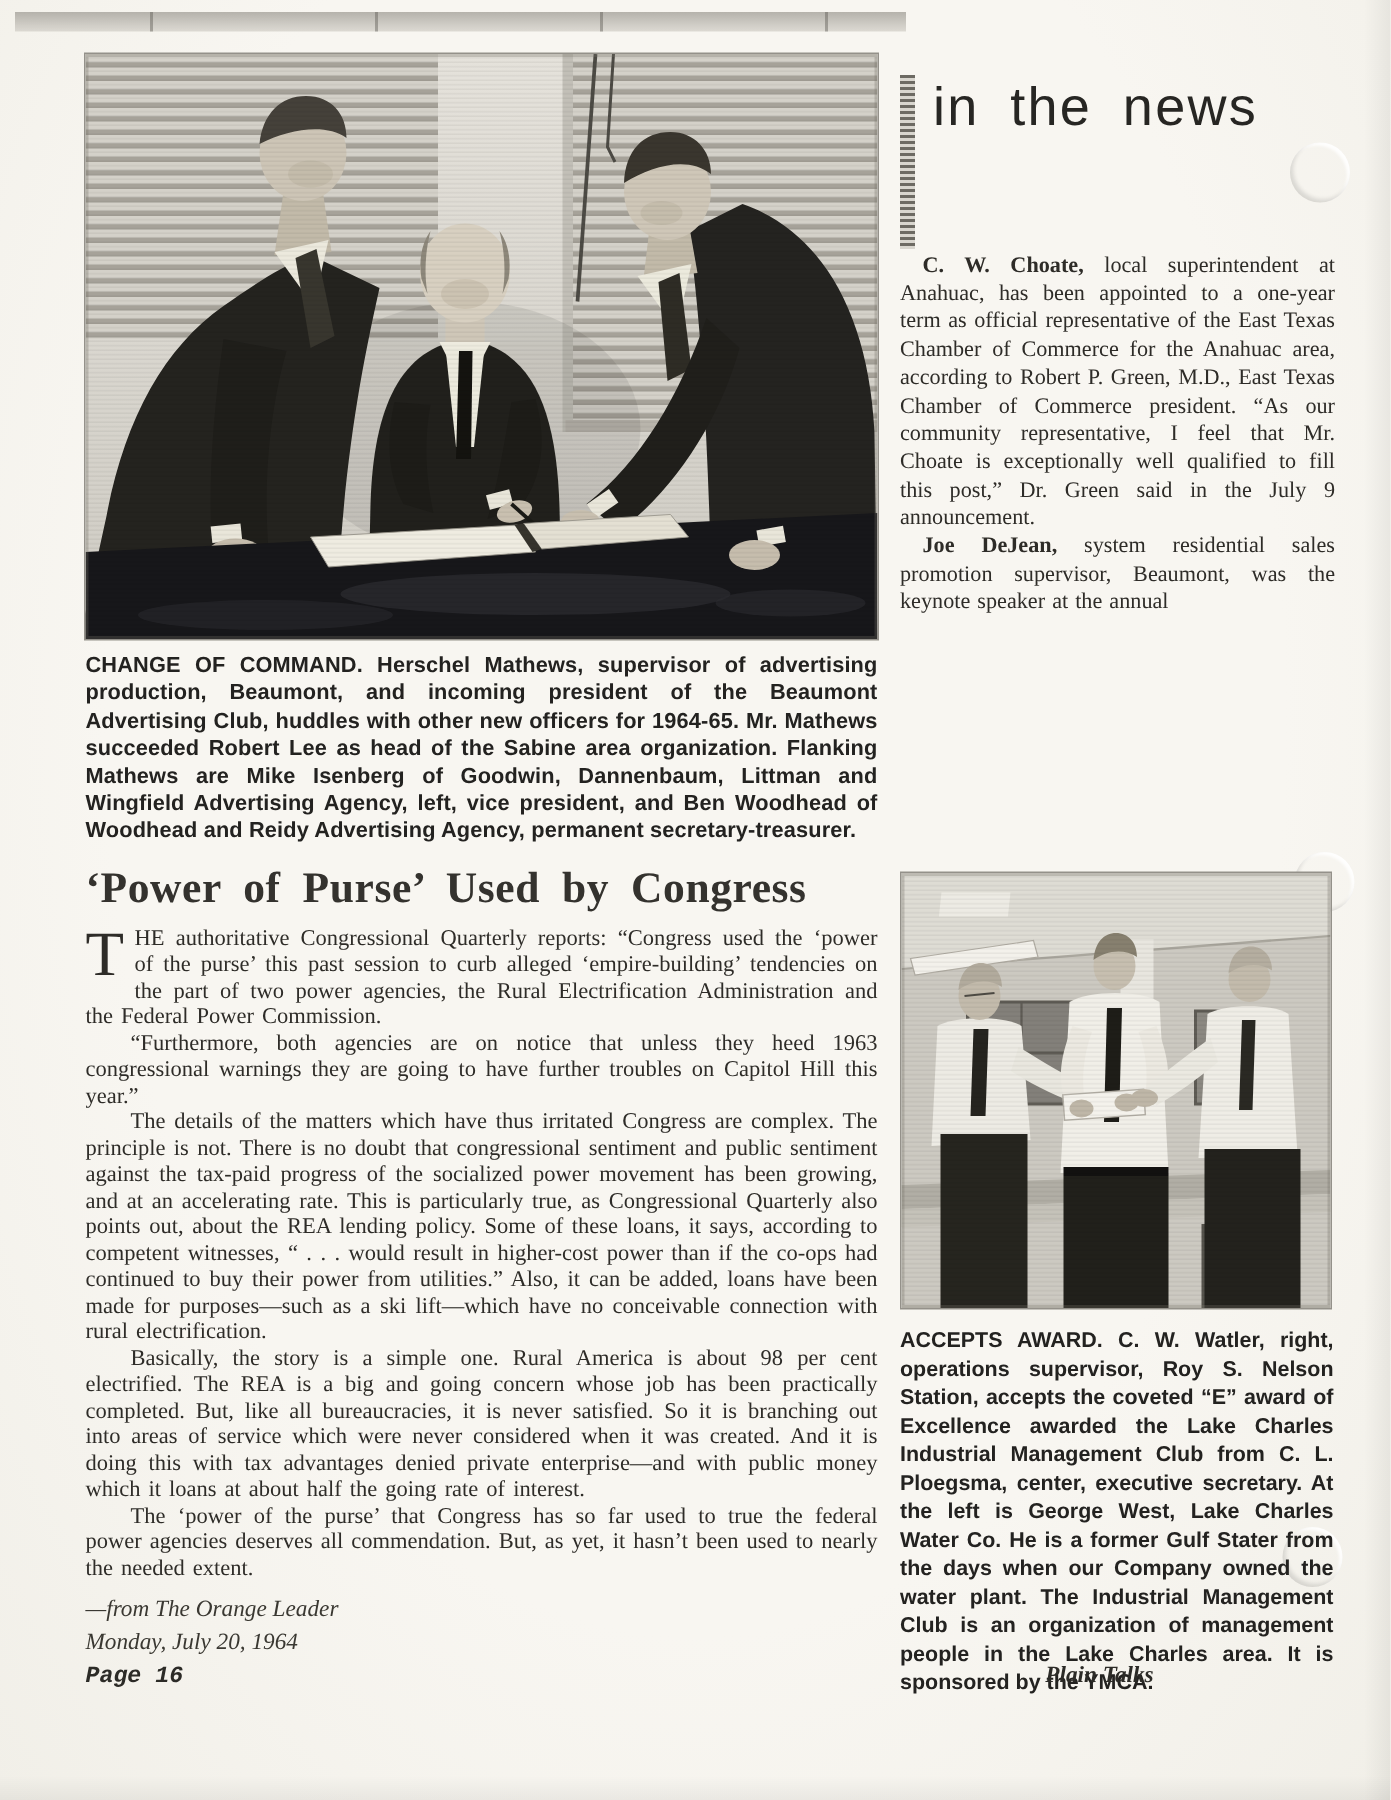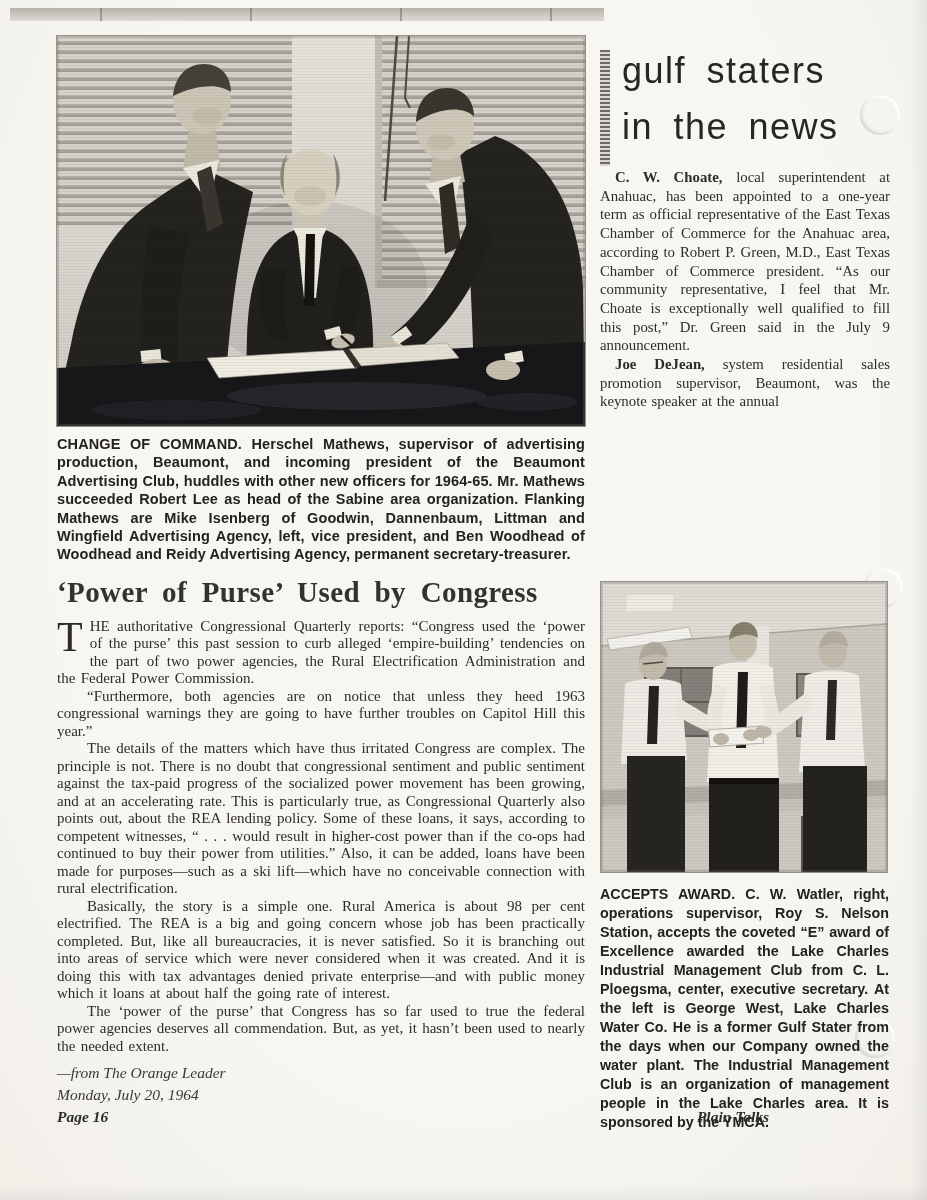--- a/index.html
+++ b/index.html
@@ -29,21 +29,21 @@
   .cap1 { margin-top:9px; font-family:"Liberation Sans", sans-serif; font-weight:bold;
           font-size:14.5px; line-height:18.4px; text-align:justify; color:#232220; letter-spacing:.1px; }
   .art-title { margin-top:12px; font-family:"Liberation Serif", serif; font-weight:bold;
           font-size:29px; letter-spacing:.4px; word-spacing:7px; color:#34322e; }
   .art-body { margin-top:9px; font-size:15px; line-height:17.5px; text-align:justify;
           color:#2e2c28; word-spacing:1.6px; }
   .art-body p.indent { text-indent:30px; }
   .dropcap { float:left; font-size:42px; line-height:33px; padding:3px 7px 0 0; color:#2e2c28; }
   .attrib { margin-top:7px; padding-right:38px; text-align:left; font-style:italic;
           font-size:15.5px; line-height:22px; color:#3a3832; }
-  .footer-left  { position:absolute; left:57px;  top:1108px; font-weight:bold; font-style:italic; font-size:15.5px; color:#2c2b27; }
+  .footer-left  { position:absolute; left:57px;  top:1108px; font-weight:bold; font-style:italic; font-size:15.5px; color:#2c2b27;font-family:Liberation Mono, monospace; }
   .footer-right { position:absolute; left:600px; top:1108px; width:266px; text-align:center;
                   font-weight:bold; font-style:italic; font-size:15.5px; color:#2c2b27; }
 
   
   .col-right { position:absolute; left:600px; top:46px; width:290px; }
   .news-heading { display:flex; align-items:flex-start; }
   .accent-bar { width:10px; height:116px; margin-top:4px; flex:0 0 10px;
     background:repeating-linear-gradient(180deg, #6d6a63 0 2px, #d9d6cf 2px 4px); }
   .heading-text { margin-left:12px; font-family:"Liberation Sans", sans-serif; font-size:36px;
     line-height:56px; letter-spacing:1.5px; word-spacing:9px; color:#272623; margin-top:-3px; white-space:nowrap; }
@@ -158,21 +158,20 @@
     <div class="attrib">
       <div>—from The Orange Leader</div>
       <div>Monday, July 20, 1964</div>
     </div>
   </div>
 
   <div class="col-right">
     <div class="news-heading">
       <div class="accent-bar"></div>
       <div class="heading-text">
-        <div>gulf staters</div>
         <div>in the news</div>
       </div>
     </div>
     <div class="news-body">
       <p><span class="news-name">C. W. Choate,</span><span> local superintendent at Anahuac, has been appointed to a one-year term as official representative of the East Texas Chamber of Commerce for the Anahuac area, according to Robert P. Green, M.D., East Texas Chamber of Commerce president. “As our community representative, I feel that Mr. Choate is exceptionally well qualified to fill this post,” Dr. Green said in the July 9 announcement.</span></p>
       <p><span class="news-name">Joe DeJean,</span><span> system residential sales promotion supervisor, Beaumont, was the keynote speaker at the annual</span></p>
     </div>
   </div>
 
   <div class="photo2-wrap">

